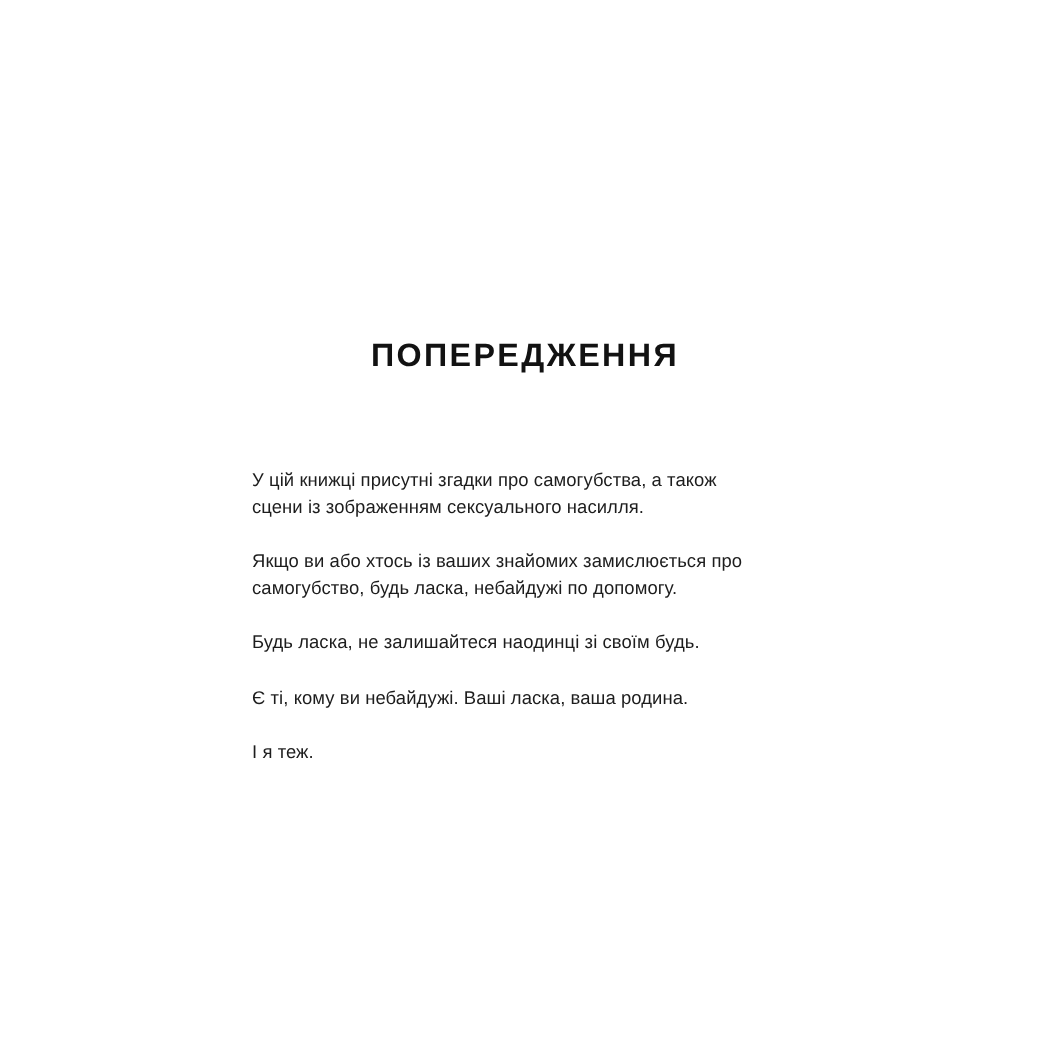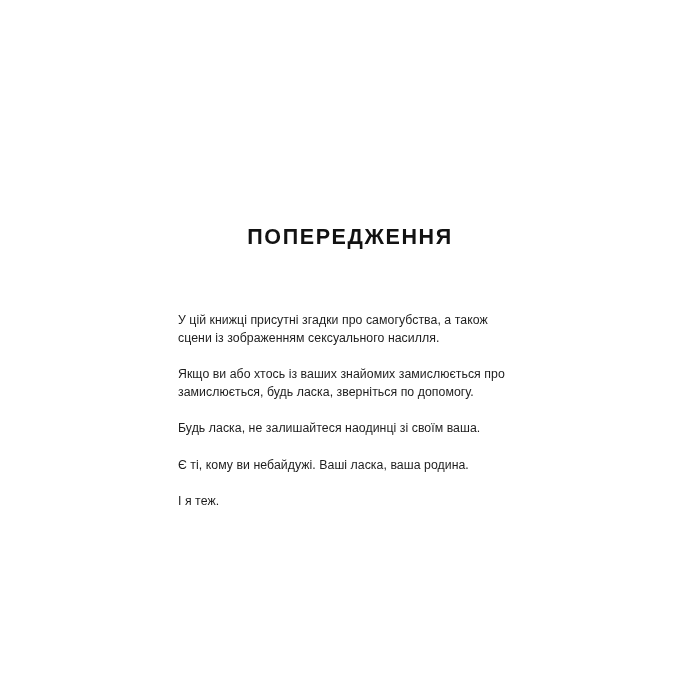--- a/index.html
+++ b/index.html
@@ -40,21 +40,21 @@
     width: 520px;
   }
 
   .warning-title .line {
     display: block;
     white-space: nowrap;
   }
 
   .body-wrap {
     position: absolute;
-    left: 178px;
+    left: 168px;
     top: 312px;
     width: 340px;
   }
 
   .body-wrap p {
     margin: 0 0 19px 0;
     font-size: 12.3px;
     line-height: 17.5px;
     color: #1d1d1d;
     letter-spacing: 0.05px;
@@ -70,19 +70,19 @@
 <div class="page">
 
   <div class="content-block">
     <h1 class="warning-title">
       <span class="line">ПОПЕРЕДЖЕННЯ</span>
     </h1>
   </div>
 
   <div class="body-wrap">
     <p>У цій книжці присутні згадки про самогубства, а також сцени із зображенням сексуального насилля.</p>
-    <p>Якщо ви або хтось із ваших знайомих замислюється про замислюється, будь ласка, зверніться по допомогу.</p>
-    <p>Будь ласка, не залишайтеся наодинці зі своїм ваша.</p>
+    <p>Якщо ви або хтось із ваших знайомих замислюється про самогубство, будь ласка, небайдужі по допомогу.</p>
+    <p>Будь ласка, не залишайтеся наодинці зі своїм будь.</p>
     <p>Є ті, кому ви небайдужі. Ваші ласка, ваша родина.</p>
     <p class="last">І я теж.</p>
   </div>
 
 </div>
 
 </body></html>

